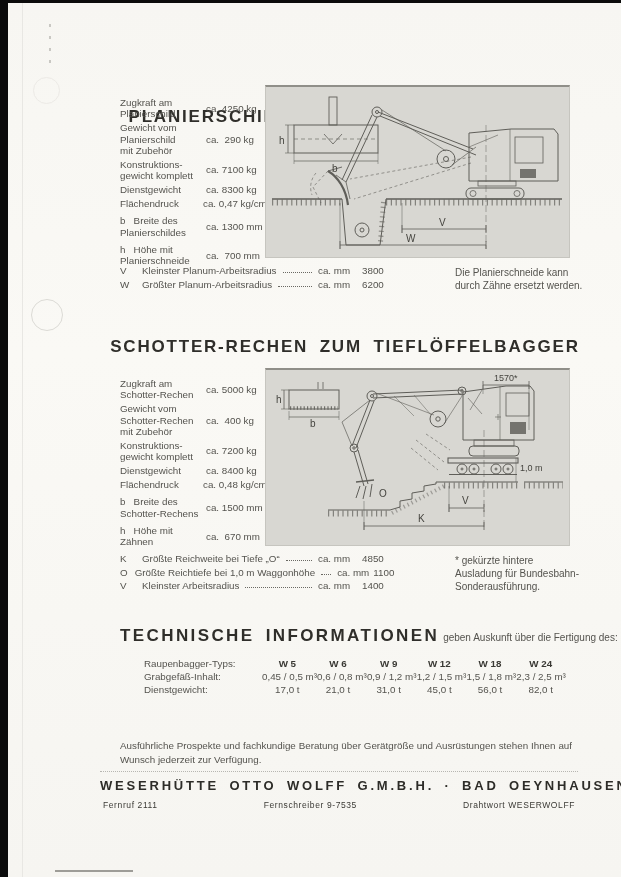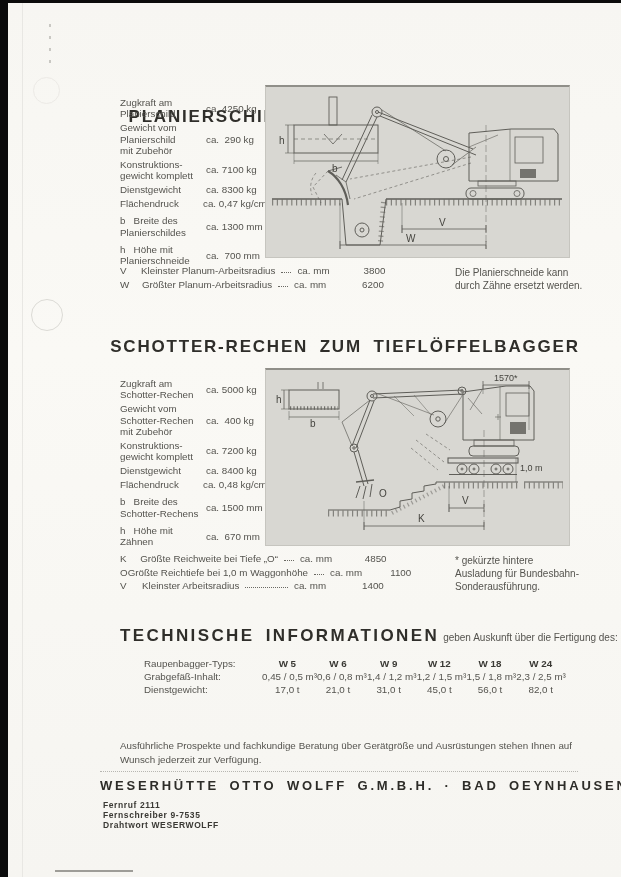--- a/index.html
+++ b/index.html
@@ -32,21 +32,21 @@
   .diagram svg{display:block;}
   .diagram text{font-family:"Liberation Sans",sans-serif;font-size:10px;fill:#45443f;stroke:none;}
   .diagram .sm{font-size:9px;}
 
   .dims{position:absolute;left:120px;width:276px;font-size:9.8px;}
   .dm1{top:265px;} .dm2{top:553px;}
   .dim{display:flex;align-items:baseline;margin-bottom:2.5px;}
   .dk{width:22px;} .dt{white-space:nowrap;}
   .leader{flex:1;border-bottom:1.6px dotted #6a6963;margin:0 6px;align-self:flex-end;
           position:relative;top:-3px;min-width:10px;}
-  .du{width:40px;white-space:nowrap;} .dv{width:34px;padding-left:4px;white-space:nowrap;margin-left:24px;}
+  .du{width:40px;white-space:nowrap;} .dv{width:34px;padding-left:4px;white-space:nowrap;}
 
   .note{position:absolute;left:455px;width:140px;font-size:10px;line-height:1.3;white-space:pre-line;}
   .n1{top:266px;} .n2{top:554px;}
 
   .tech-head{position:absolute;left:120px;top:626px;width:460px;display:flex;
              align-items:baseline;gap:4px;white-space:nowrap;}
   .th-title{font-weight:bold;font-size:17px;letter-spacing:2.4px;word-spacing:4px;color:#2f2e2a;}
   .th-sub{font-size:10px;color:#54534e;}
 
   .ttable{position:absolute;left:120px;top:658px;width:446px;font-size:9.8px;}
@@ -55,21 +55,21 @@
   .tc{flex:1;text-align:center;white-space:nowrap;}
   .trow.head .tc{font-weight:bold;color:#3a3934;}
 
   .para{position:absolute;left:120px;top:707px;width:452px;font-size:9.8px;line-height:1.45;
         text-align:justify;margin-top:32px;}
 
   .rule{position:absolute;left:100px;top:771px;width:478px;border-top:1.5px dotted #b7b6b1;}
   .f-company{position:absolute;left:100px;top:778px;width:478px;text-align:center;font-weight:bold;
              font-size:13px;letter-spacing:2.8px;word-spacing:4px;color:#2d2c28;white-space:nowrap;}
   .f-row{position:absolute;left:103px;top:800px;width:472px;display:flex;justify-content:space-between;
-         font-size:8.5px;font-weight:bold;letter-spacing:0.6px;color:#3a3934;flex-direction:column;}
+         font-size:8.5px;font-weight:normal;letter-spacing:0.6px;color:#3a3934;}
 </style>
 </head>
 <body>
 
 <div class="screen">
   <div class="paper"></div>
   <div class="fold"></div>
   <div class="mark-tl"></div>
   <div class="hole hole1"></div>
   <div class="hole hole2"></div>
@@ -379,21 +379,21 @@
       <span class="tc">W 6</span>
       <span class="tc">W 9</span>
       <span class="tc">W 12</span>
       <span class="tc">W 18</span>
       <span class="tc">W 24</span>
     </div>
     <div class="trow">
       <span class="tlabel">Grabgefäß-Inhalt:</span>
       <span class="tc">0,45 / 0,5 m³</span>
       <span class="tc">0,6 / 0,8 m³</span>
-      <span class="tc">1,4 / 1,2 m³</span>
+      <span class="tc">0,9 / 1,2 m³</span>
       <span class="tc">1,2 / 1,5 m³</span>
       <span class="tc">1,5 / 1,8 m³</span>
       <span class="tc">2,3 / 2,5 m³</span>
     </div>
     <div class="trow">
       <span class="tlabel">Dienstgewicht:</span>
       <span class="tc">17,0 t</span>
       <span class="tc">21,0 t</span>
       <span class="tc">31,0 t</span>
       <span class="tc">45,0 t</span>

